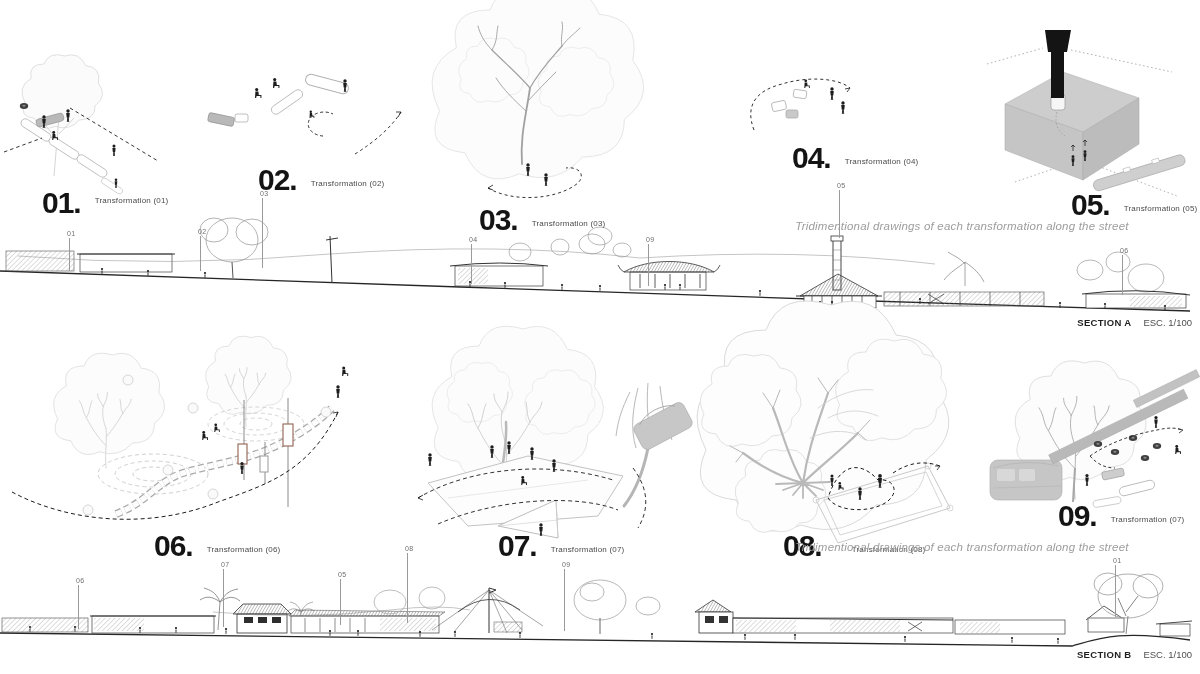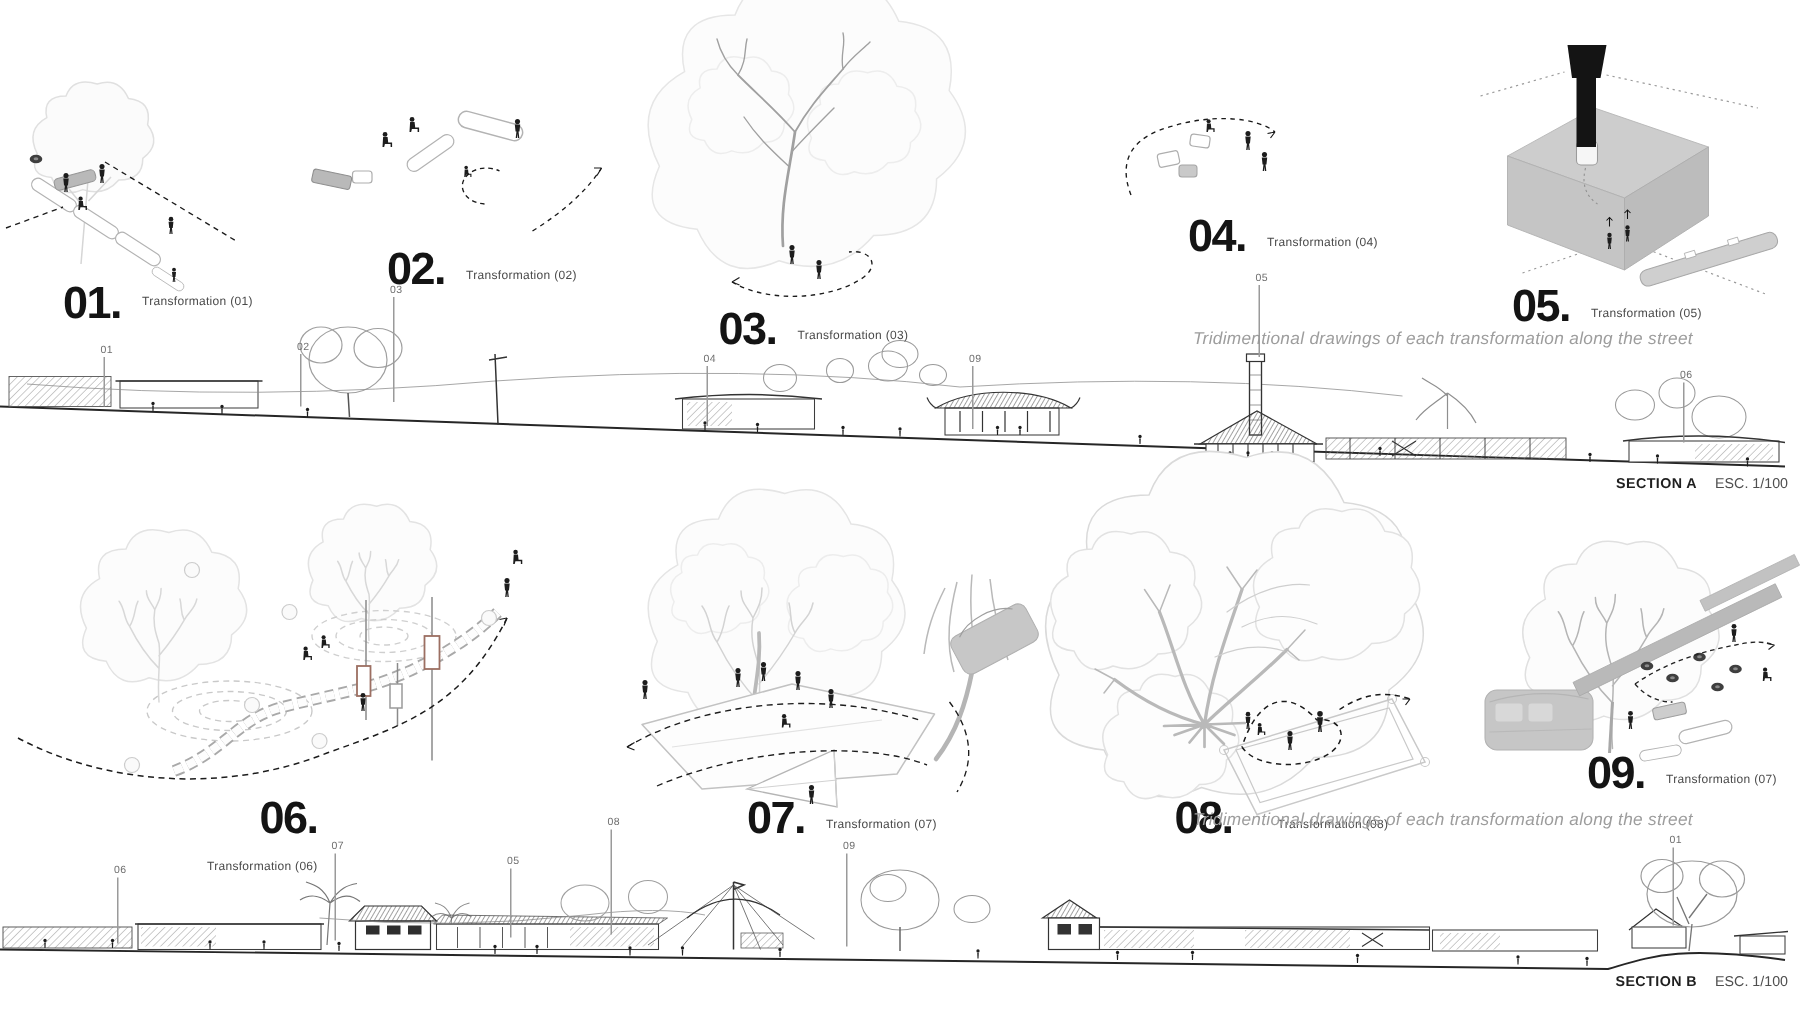--- a/index.html
+++ b/index.html
@@ -421,25 +421,25 @@
     <span class="t-sub">Transformation (02)</span>
   </div>
   <div class="t-label" style="left:479px;top:207px;">
     <span class="t-num">03.</span>
     <span class="t-sub">Transformation (03)</span>
   </div>
   <div class="t-label" style="left:792px;top:145px;">
     <span class="t-num">04.</span>
     <span class="t-sub">Transformation (04)</span>
   </div>
-  <div class="t-label" style="left:1008px;top:192px;text-align:center;">
+  <div class="t-label" style="left:1071px;top:192px;text-align:center;">
     <span class="t-num">05.</span>
     <span class="t-sub">Transformation (05)</span>
   </div>
-  <div class="t-label" style="left:138px;top:533px;flex-direction:column;">
+  <div class="t-label" style="left:154px;top:533px;">
     <span class="t-num">06.</span>
     <span class="t-sub">Transformation (06)</span>
   </div>
   <div class="t-label" style="left:498px;top:533px;">
     <span class="t-num">07.</span>
     <span class="t-sub">Transformation (07)</span>
   </div>
   <div class="t-label" style="left:783px;top:533px;gap:30px;">
     <span class="t-num">08.</span>
     <span class="t-sub">Transformation (08)</span>

